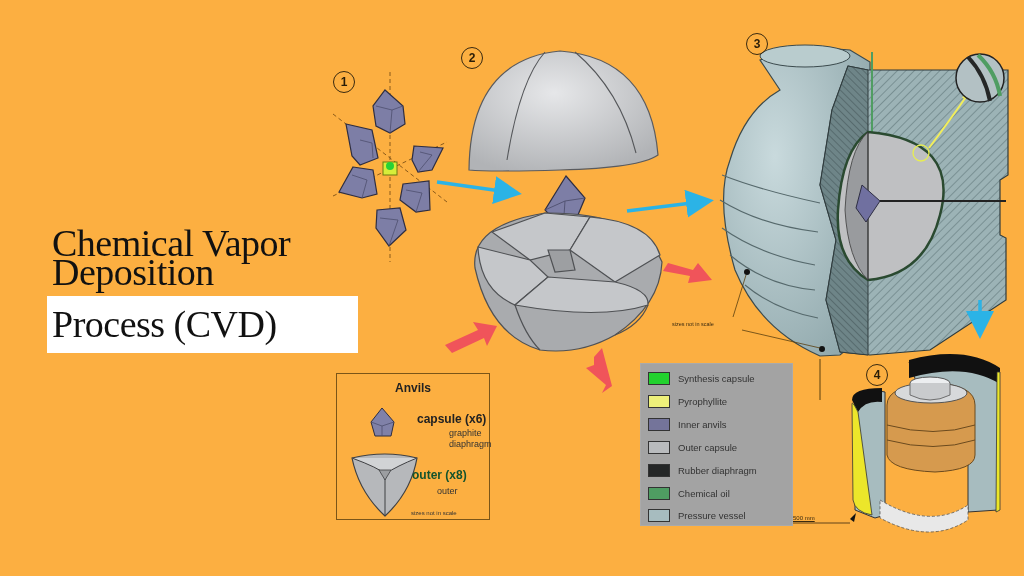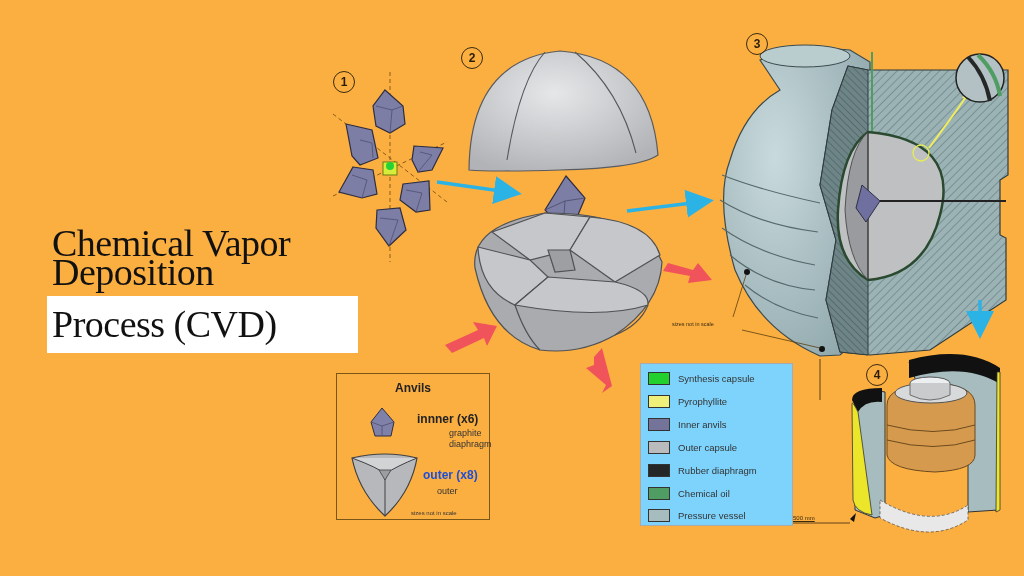--- a/index.html
+++ b/index.html
@@ -8,24 +8,24 @@
   .t1 { top:208px;margin-top:16px; }
   .t2 { top:253px; }
   .t3box { position:absolute; left:47px; top:296px; width:311px; height:57px; background:#fff; }
   .t3 { top:305px; }
   .stepnum { position:absolute; width:20px; height:20px; border:1.5px solid #3a2a10; border-radius:50%; font-size:12px; font-weight:bold; color:#2a1d08; text-align:center; line-height:20px; }
   svg.art { position:absolute; left:0; top:0; }
   .anvil-box { position:absolute; left:336px; top:373px; width:154px; height:147px; border:1.2px solid #7a5518; box-sizing:border-box;padding-left:36px; }
   .anvil-title { position:absolute; left:58px; top:7px; font-size:12px; font-weight:bold; color:#222; }
   .inner-lbl { position:absolute; left:80px; top:38px; font-size:12px; font-weight:bold; color:#222; }
   .inner-sub { position:absolute; left:92px; top:54px; font-size:9px; color:#333; line-height:11px;margin-left:20px; }
-  .outer-lbl { position:absolute; left:86px; top:94px; font-size:12px; font-weight:bold; color:#1d4ed8; }
+  .outer-lbl { position:absolute; left:75px; top:94px; font-size:12px; font-weight:bold; color:#14532d; }
   .outer-sub { position:absolute; left:100px; top:112px; font-size:9px; color:#333; }
   .anvil-note { position:absolute; left:74px; top:136px; font-size:6px; color:#333; }
-  .legend { position:absolute; left:640px; top:363px; width:153px; height:163px; background:#7dd3fc; border:1px solid #aaa; box-sizing:border-box; }
+  .legend { position:absolute; left:640px; top:363px; width:153px; height:163px; background:#a3a3a3; border:1px solid #aaa; box-sizing:border-box; }
   .leg-row { position:absolute; left:7px; height:16px; display:flex; align-items:center; }
   .swatch { width:22px; height:13px; border:1px solid #333; box-sizing:border-box; margin-right:8px; }
   .leg-lbl { font-size:9.5px; color:#333; }
   .note { position:absolute; font-size:5.5px; color:#3a2a10; }
 </style>
 </head>
 <body>
 
 <div class="title t1">Chemical Vapor</div>
 <div class="title t2">Deposition</div>
@@ -163,21 +163,21 @@
 
 <div class="note" style="left:672px;top:321px">sizes not in scale</div>
 <div class="note" style="left:787px;top:515px;font-size:6px;text-decoration:underline">R 500 mm</div>
 
 <div class="anvil-box">
   <div class="anvil-title">Anvils</div>
   <svg style="position:absolute;left:30px;top:32px" width="32" height="34">
     <polygon points="15,2 27,16 24,30 8,30 4,16" fill="#8081a8" stroke="#2e2e42" stroke-width="1"></polygon>
     <path d="M4,16 L15,20 L27,16 M15,20 L15,30" fill="none" stroke="#4e4f6e" stroke-width="0.8"></path>
   </svg>
-  <div class="inner-lbl">innner (x6)</div>
+  <div class="inner-lbl">capsule (x6)</div>
   <div class="inner-sub">
     <div>graphite</div>
     <div>diaphragm</div>
   </div>
   <svg style="position:absolute;left:12px;top:78px" width="72" height="66">
     <path d="M3,6 Q36,-2 68,6 Q62,40 36,64 Q10,40 3,6 Z" fill="#b6b8bb" stroke="#3f4043" stroke-width="1.2"></path>
     <path d="M3,6 Q30,16 36,22 Q48,14 68,6" fill="#d1d3d5" stroke="#3f4043" stroke-width="1"></path>
     <path d="M36,22 L36,64" stroke="#3f4043" stroke-width="1"></path>
     <polygon points="30,18 42,18 36,28" fill="#9c9ea1" stroke="#3f4043" stroke-width="0.8"></polygon>
   </svg>

